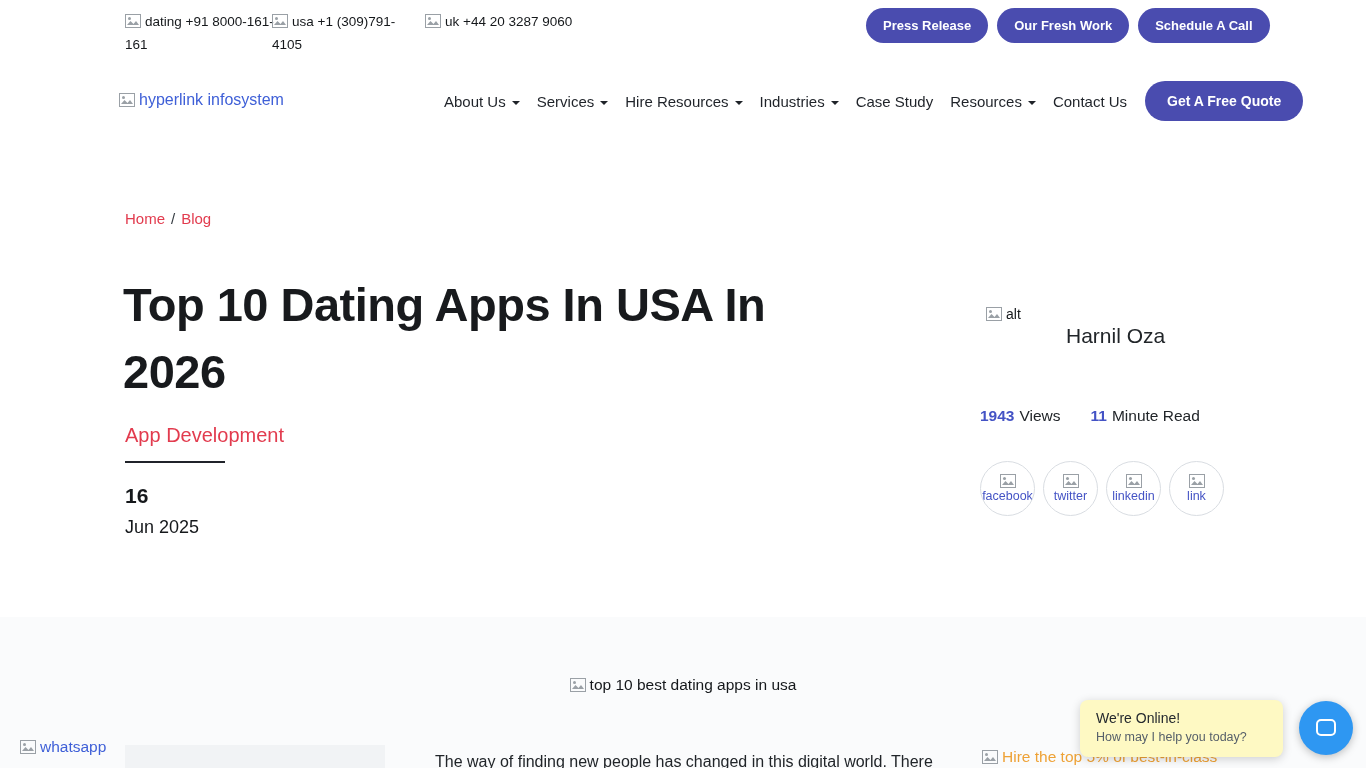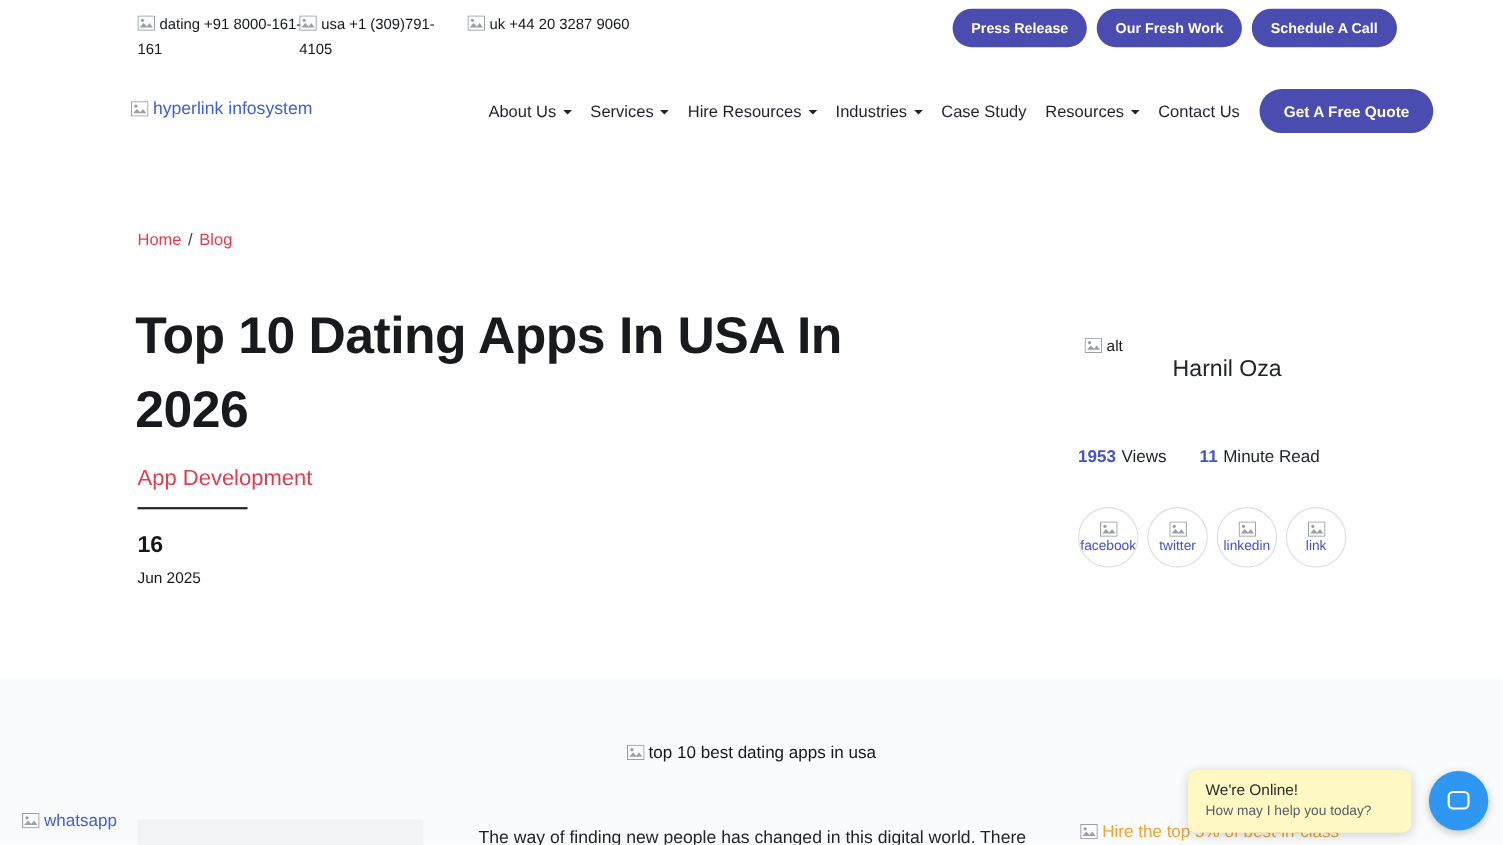--- a/index.html
+++ b/index.html
@@ -33,21 +33,21 @@
   .breadcrumb { font-size:15px; color:#6c757d; }
   .breadcrumb a { color:#e23b4e; text-decoration:none; cursor:pointer; }
   .bc-sep { margin:0 6px; color:#343a40; }
 
   
   .title { width:700px; font-size:47px; font-weight:bold; line-height:1.42;
     color:#181a1d; letter-spacing:-0.5px; }
   .category { font-size:20px; color:#e23b4e; text-decoration:none; cursor:pointer; }
   .divider { width:100px; height:2px; background:#20232a; }
   .date-day { font-size:21px; font-weight:bold; color:#15181b; }
-  .date-rest { font-size:14px; color:#15181b; }
+  .date-rest { font-size:18px; color:#15181b; }
 
   
   .author-avatar { font-size:14px; color:#15181b; }
   .author-name { font-size:21px; color:#212529; }
   .stats { display:flex; gap:30px; font-size:15.5px; color:#212529; }
   .stat-num { color:#4453c5; font-weight:bold; margin-right:5px; }
   .socials { display:flex; gap:8px; }
   .social-circle { width:55px; height:55px; border:1px solid #d9dde2; border-radius:50%;
     overflow:hidden; display:flex; flex-direction:column; align-items:center;
     justify-content:center; gap:1px; background:#fff; cursor:pointer; }
@@ -140,21 +140,21 @@
   <div class="abs author-avatar" style="left:986px; top:306px;">
     <span class="bimg"><svg width="16" height="14" viewBox="0 0 16 14">
           <rect x="0.5" y="0.5" width="15" height="13" fill="none" stroke="#9aa0a6"></rect>
           <circle cx="4.5" cy="4.5" r="1.5" fill="#9aa0a6"></circle>
           <path d="M2 11l3.5-4 3 3 2.5-3 3 4z" fill="#9aa0a6"></path>
         </svg></span><span>alt</span>
   </div>
   <div class="abs author-name" style="left:1066px; top:324px;">Harnil Oza</div>
 
   <div class="abs stats" style="left:980px; top:407px;">
-    <span><span class="stat-num">1953</span><span>Views</span></span>
+    <span><span class="stat-num">1943</span><span>Views</span></span>
     <span><span class="stat-num">11</span><span>Minute Read</span></span>
   </div>
 
   <div class="abs socials" style="left:980px; top:461px;">
     <div class="social-circle">
       <span class="bimg"><svg width="16" height="14" viewBox="0 0 16 14">
             <rect x="0.5" y="0.5" width="15" height="13" fill="none" stroke="#9aa0a6"></rect>
             <circle cx="4.5" cy="4.5" r="1.5" fill="#9aa0a6"></circle>
             <path d="M2 11l3.5-4 3 3 2.5-3 3 4z" fill="#9aa0a6"></path>
           </svg></span>

